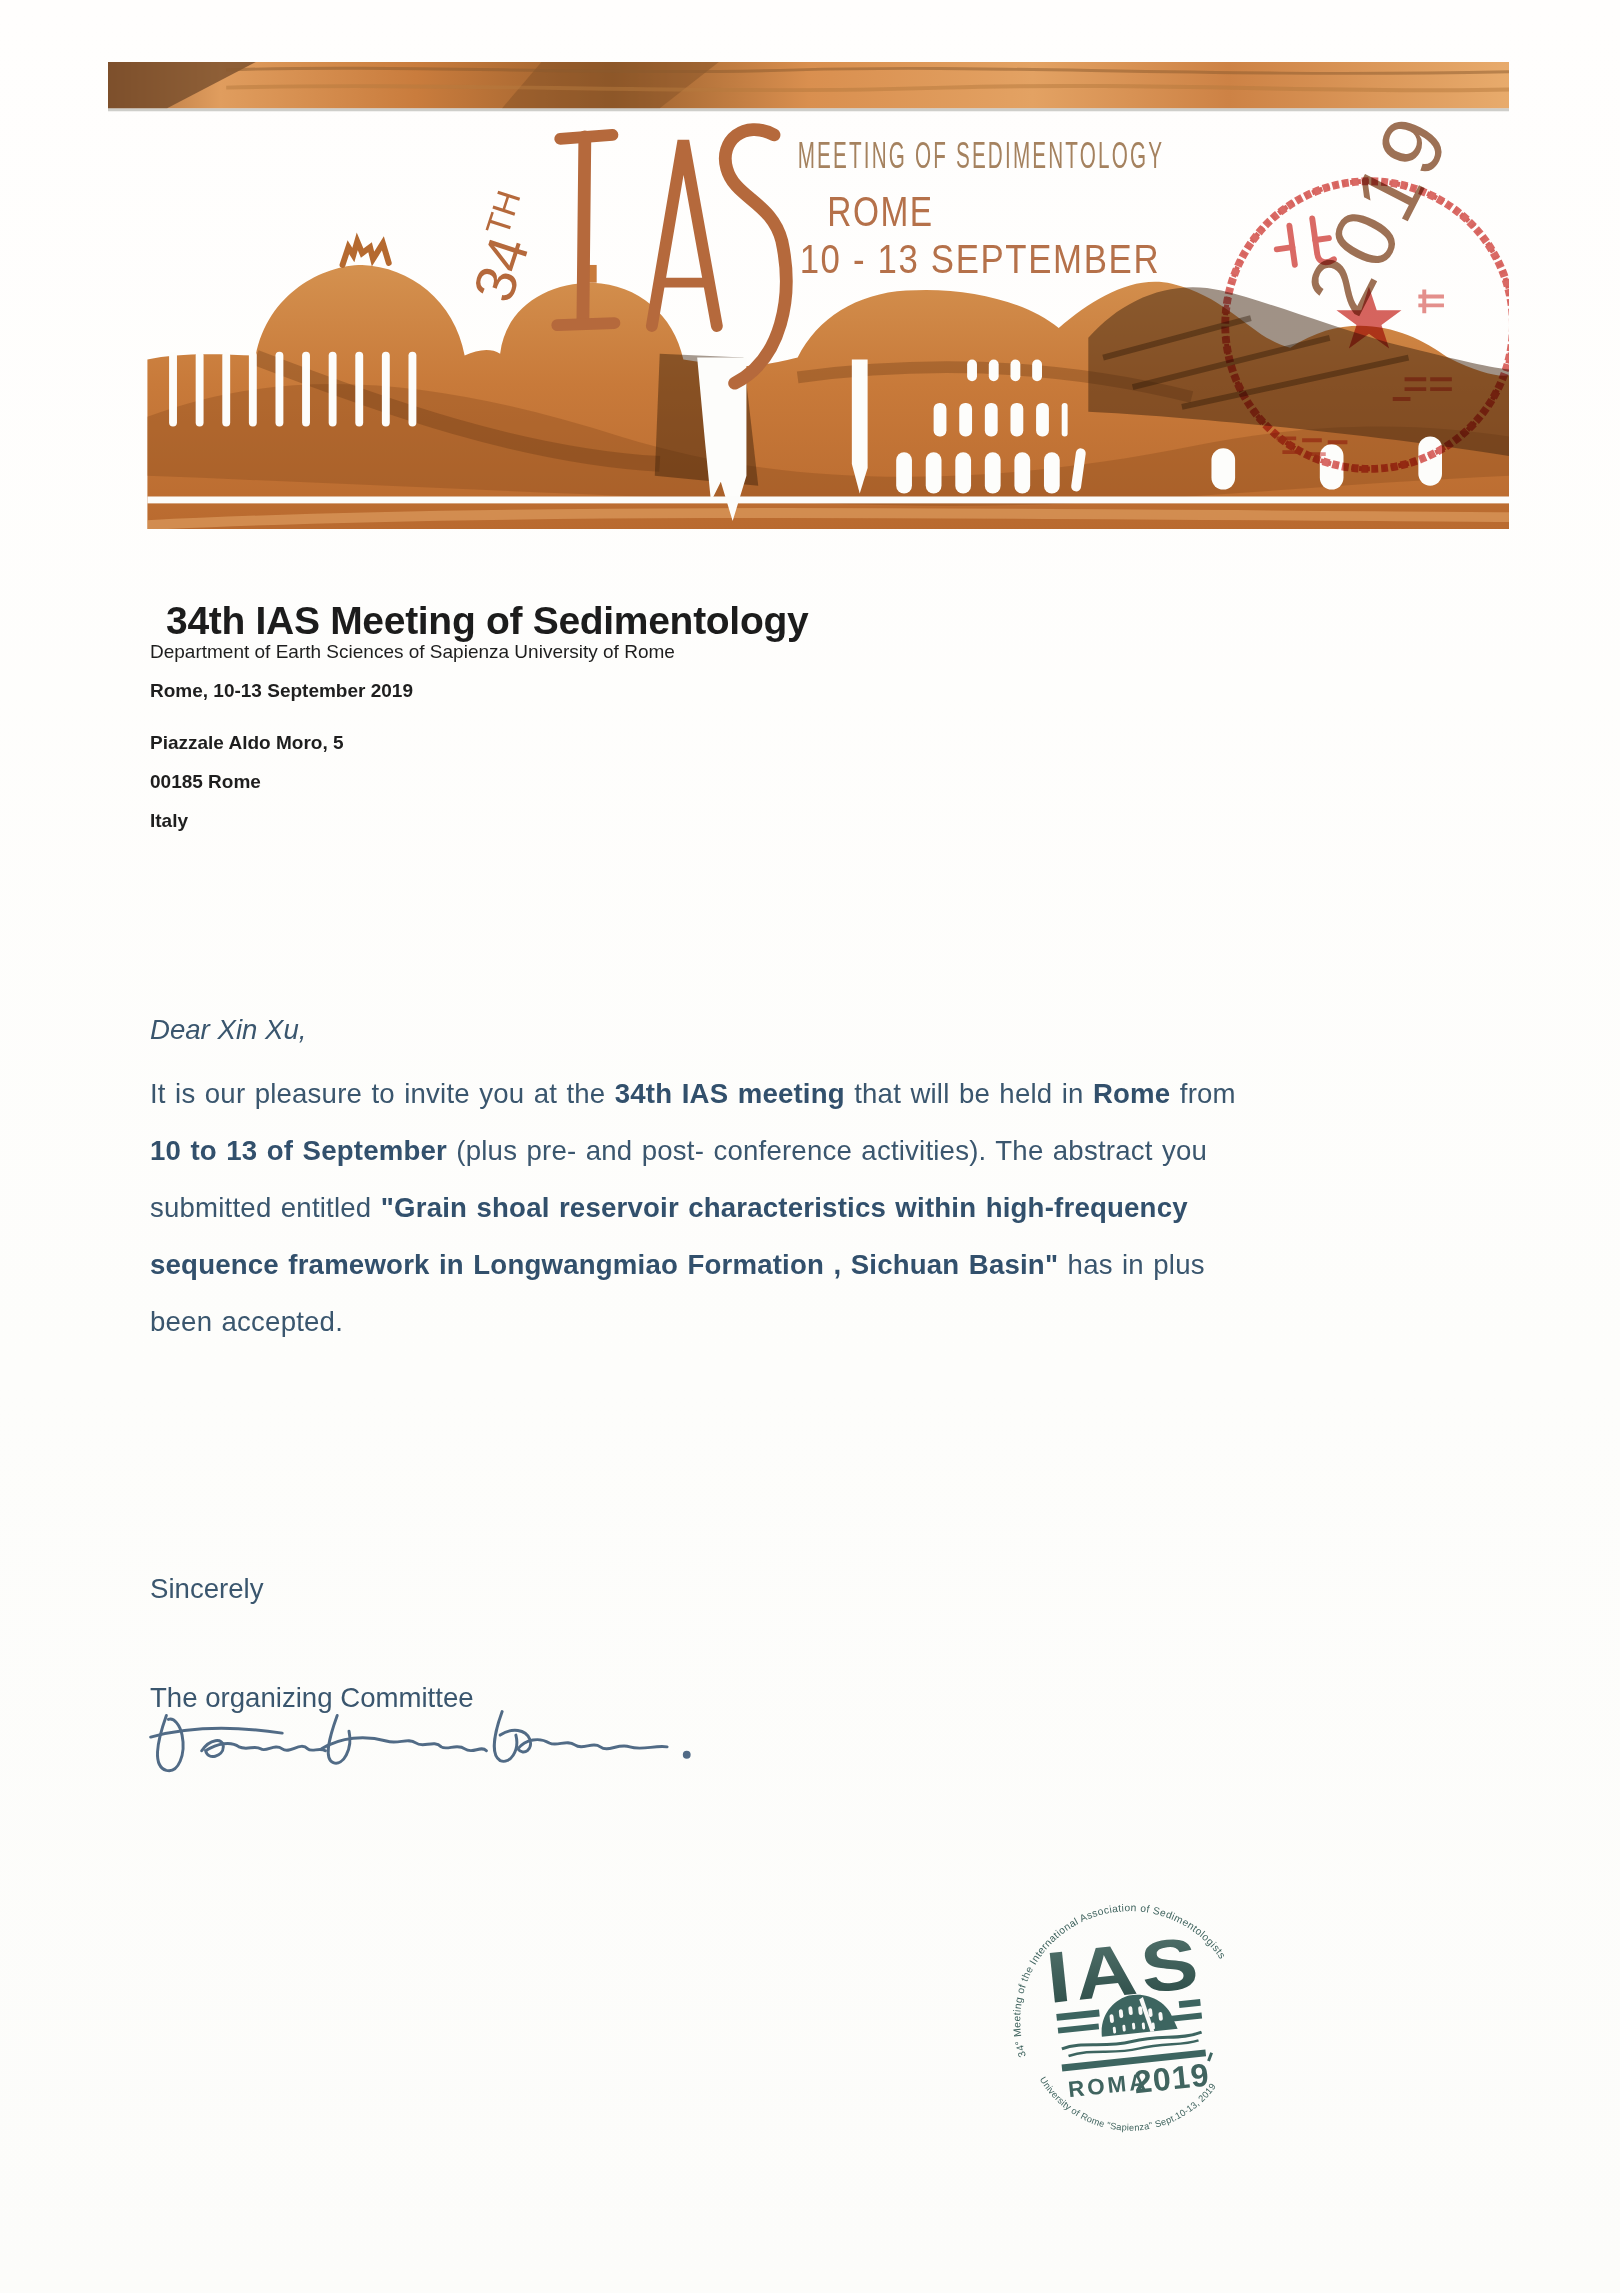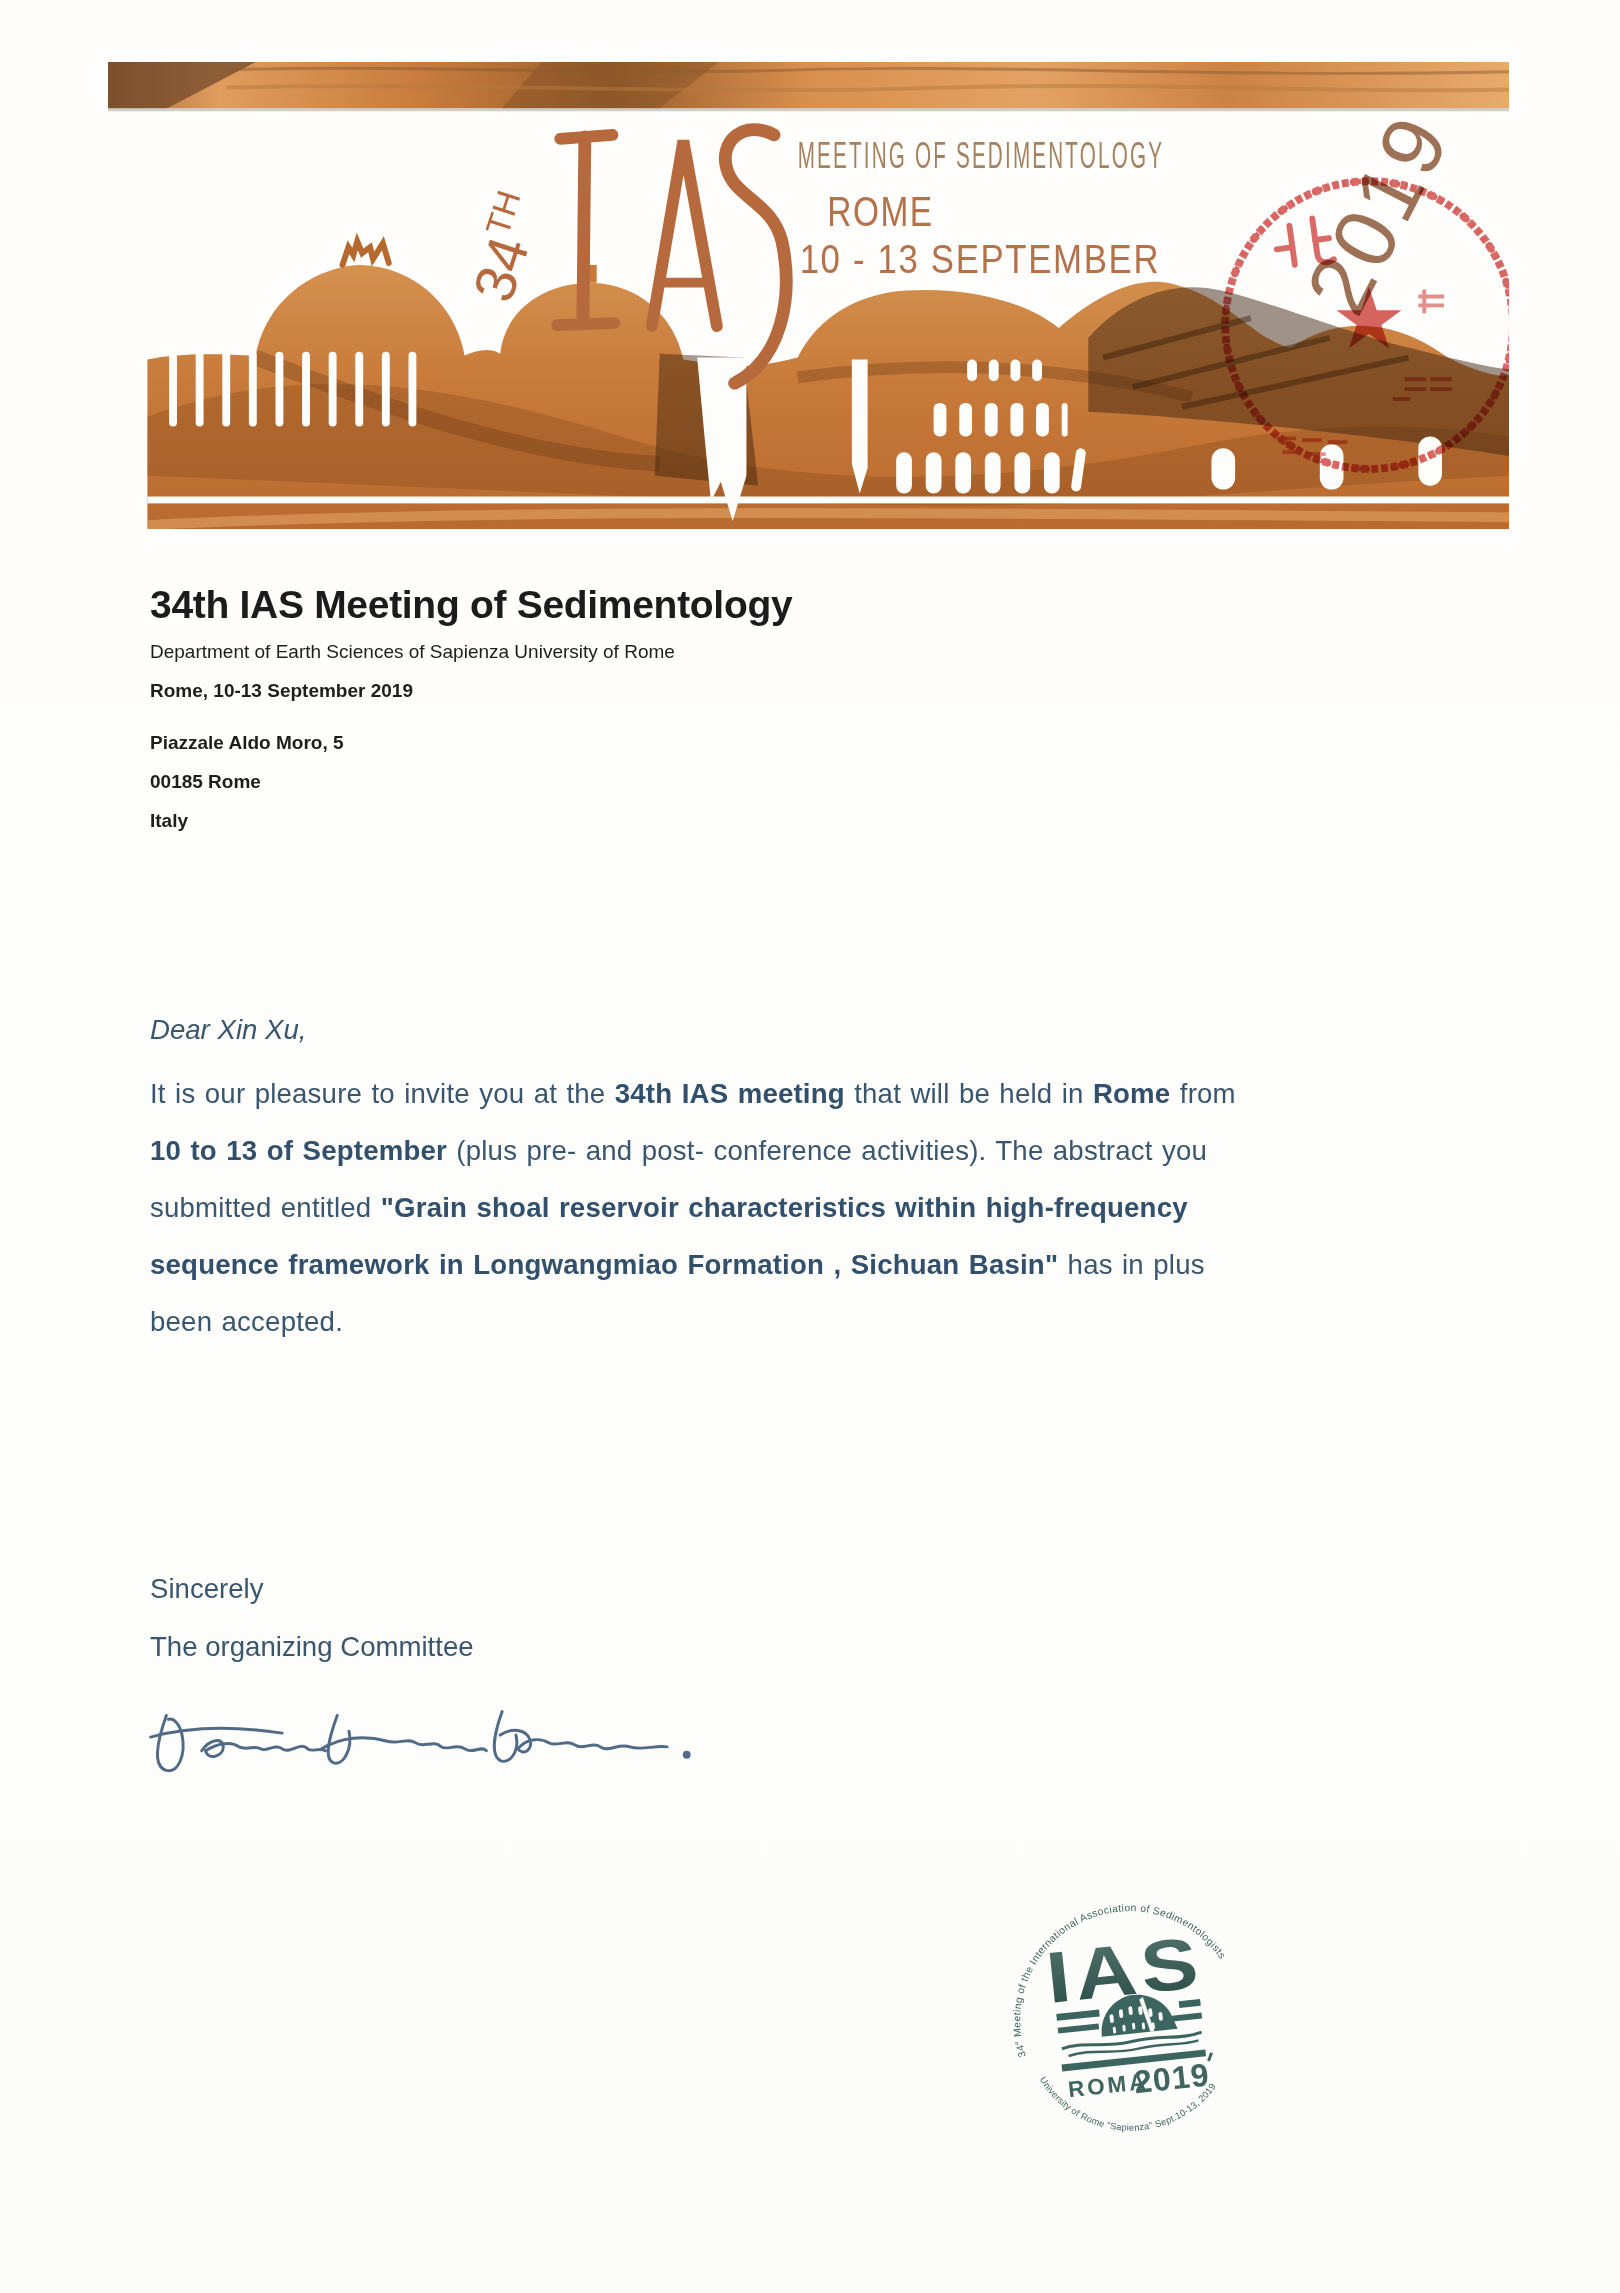--- a/index.html
+++ b/index.html
@@ -7,39 +7,39 @@
     position:relative;width:1620px;height:2293px;margin:0 auto;
     background:linear-gradient(180deg,#fffefd 0%,#fdfdfb 60%,#fcfcfa 100%);
     overflow:hidden;
     font-family:"Liberation Sans",sans-serif;
     color:#1f1f1f;
   }
   .banner{position:absolute;left:108px;top:62px;width:1401px;height:467px;}
   .banner svg{display:block;width:100%;height:100%;}
 
   .title{
-    position:absolute;left:150px;top:583px;margin:0;
+    position:absolute;left:150px;top:583px;margin:16px;
     font-size:39px;font-weight:bold;color:#1c1c1c;letter-spacing:-0.3px;white-space:nowrap;
   }
   #letterhead-lines{position:absolute;left:150px;top:632px;}
   .lh-line{font-size:19px;line-height:39px;color:#1e1e1e;white-space:nowrap;}
   .lh-line.bold{font-weight:bold;}
   .lh-line.gap{margin-top:12.8px;}
 
   .salutation{position:absolute;left:150px;top:1014px;margin:0;font-size:27.6px;color:#3a566e;font-style:italic;}
   #body-lines{position:absolute;left:150px;top:1065px;}
   .body-line{
     font-size:27.6px;line-height:57px;color:#3a566e;
     white-space:nowrap;letter-spacing:0.2px;word-spacing:1.5px;
   }
   .body-line .b{font-weight:bold;color:#32506c;text-align:right;}
 
   .closing{position:absolute;left:150px;margin:0;font-size:27.6px;color:#3a566e;}
   #sincerely{top:1573px;}
-  #committee{top:1631px;}
+  #committee{top:1682px;}
 
   .signature{position:absolute;left:144px;top:1686px;width:571px;height:108px;}
   .seal{position:absolute;left:1003px;top:1897px;width:254px;height:254px;}
 </style>
 </head>
 <body>
 
 <div class="page">
 
   <div class="banner">

